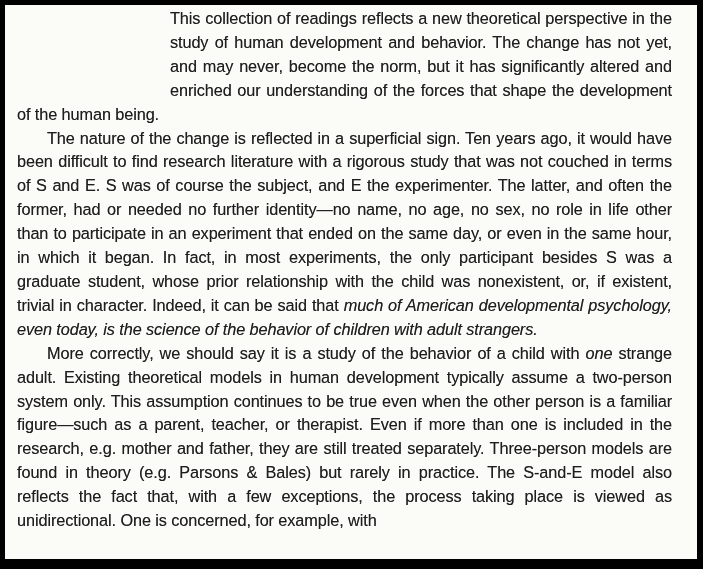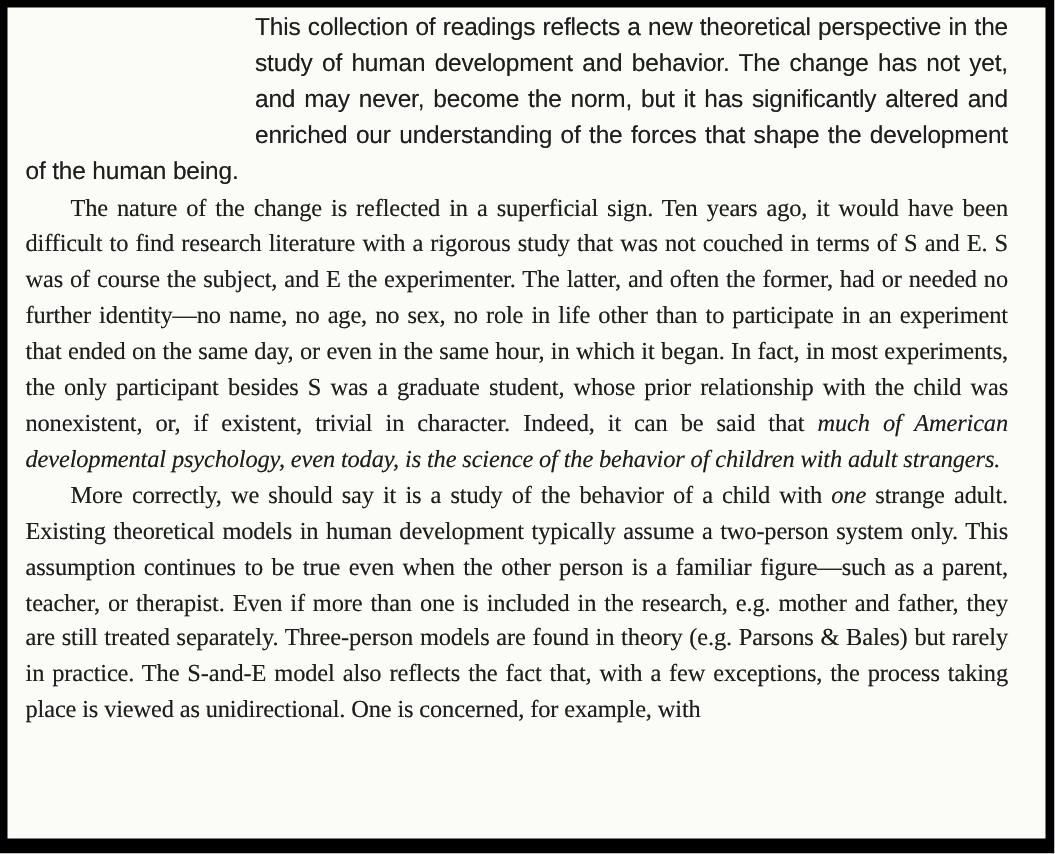--- a/index.html
+++ b/index.html
@@ -36,21 +36,20 @@
     letter-spacing: -0.1px;
     hyphens: auto;
     -webkit-hyphens: auto;
     text-shadow: 0 0 0.4px rgba(20,20,20,0.55);
   }
   .para {
     margin: 0;
   }
   .para.indented {
     text-indent: 30px;
-    font-family: Liberation Serif, serif;
   }
   .opening-float {
     float: left;
     width: 153px;
     height: 72px;
   }
   .italic {
     font-style: italic;
   }
 </style>

